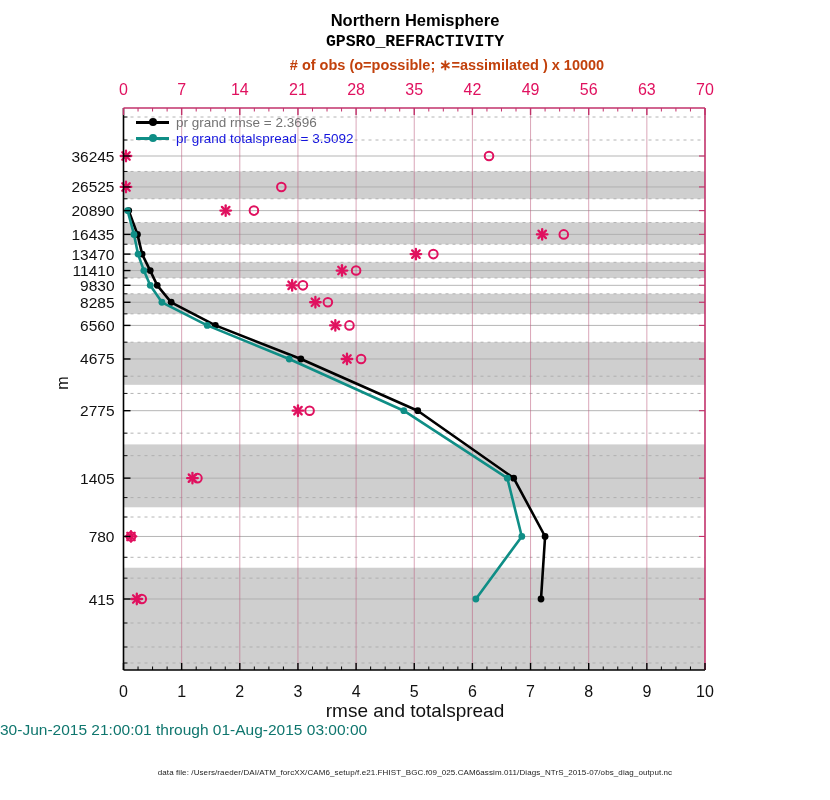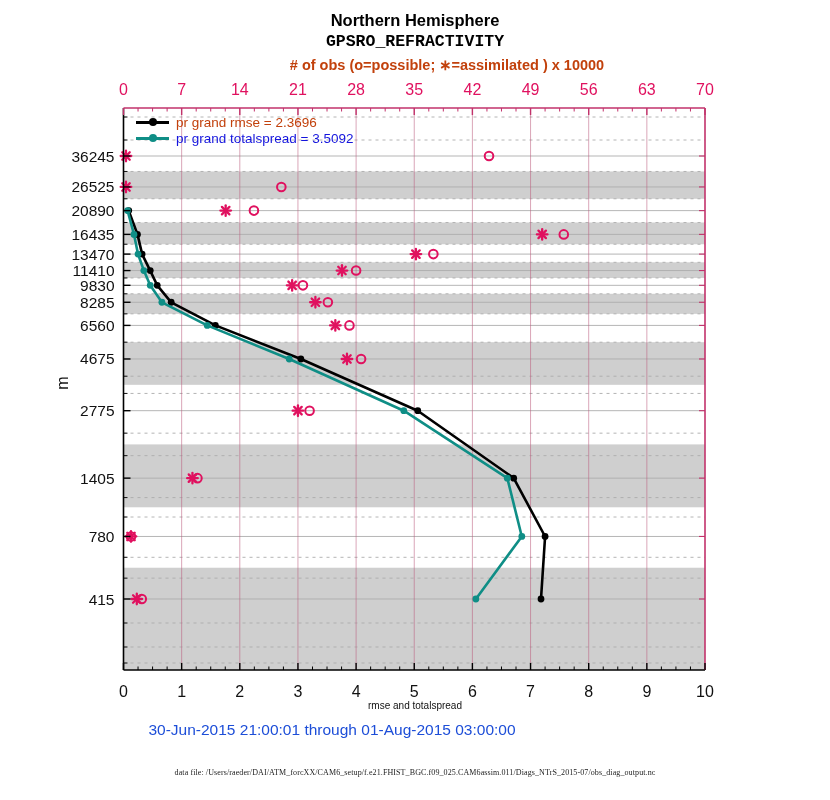--- a/index.html
+++ b/index.html
@@ -4,23 +4,23 @@
 <style>
   html,body{margin:0;padding:0;background:#ffffff;}
   body{width:830px;height:800px;font-family:"Liberation Sans",sans-serif;}
   .fig{position:relative;width:830px;height:800px;overflow:hidden;background:#fff;}
   #plot-svg{position:absolute;left:0;top:0;}
   .t1,.t2{position:absolute;left:0;width:830px;text-align:center;font-weight:bold;font-size:16.5px;color:#000;}
   .t1{top:11px;}
   .t2{top:32px;font-family:Liberation Mono, monospace;}
   .topxl{position:absolute;left:0;width:830px;top:57px;text-align:center;font-size:14.5px;font-weight:bold;}
   .ylab{position:absolute;left:56px;top:374px;font-size:16px;color:#111;transform:rotate(-90deg);}
-  .xlab{position:absolute;left:0;width:830px;top:700px;text-align:center;font-size:10px;color:#111;}
-  .cap{position:absolute;left:0;width:664px;top:721px;text-align:center;font-size:15.5px;color:#1d4ed8;}
-  .foot{position:absolute;left:0;width:830px;top:768px;text-align:center;font-size:8px;color:#222;letter-spacing:.1px;font-family:Liberation Serif, serif;}
+  .xlab{position:absolute;left:0;width:830px;top:700px;text-align:center;font-size:19px;color:#111;}
+  .cap{position:absolute;left:0;width:664px;top:721px;font-size:15.5px;color:#0f766e;}
+  .foot{position:absolute;left:0;width:830px;top:768px;text-align:center;font-size:8px;color:#222;letter-spacing:.1px;}
   .legend{position:absolute;left:136px;top:114px;}
   .lrow{display:flex;align-items:center;height:16px;}
   .lsample{position:relative;width:33px;height:3px;margin-right:7px;display:inline-block;}
   .ldot{position:absolute;left:50%;top:50%;width:8px;height:8px;border-radius:50%;transform:translate(-50%,-50%);}
   .ltext{font-size:13.5px;white-space:nowrap;}
 </style>
 </head>
 <body>
 
 <div class="fig">
@@ -395,21 +395,21 @@
   <div class="ylab">m</div>
   <div class="xlab">rmse and totalspread</div>
   <div class="cap">30-Jun-2015 21:00:01 through 01-Aug-2015 03:00:00</div>
   <div class="foot">data file: /Users/raeder/DAI/ATM_forcXX/CAM6_setup/f.e21.FHIST_BGC.f09_025.CAM6assim.011/Diags_NTrS_2015-07/obs_diag_output.nc</div>
 
   <div class="legend">
     <div class="lrow">
       <span class="lsample" id="ls0" style="background: rgb(0, 0, 0);">
           <span class="ldot" style="background: rgb(0, 0, 0);"></span>
         </span>
-      <span class="ltext" style="color: #c2410c;">pr grand rmse = 2.3696</span>
+      <span class="ltext" style="color: #737373;">pr grand rmse = 2.3696</span>
     </div>
     <div class="lrow">
       <span class="lsample" id="ls1" style="background: rgb(15, 142, 134);">
           <span class="ldot" style="background: rgb(15, 142, 134);"></span>
         </span>
       <span class="ltext" style="color: rgb(20, 20, 221);">pr grand totalspread = 3.5092</span>
     </div>
   </div>
 </div>
 

